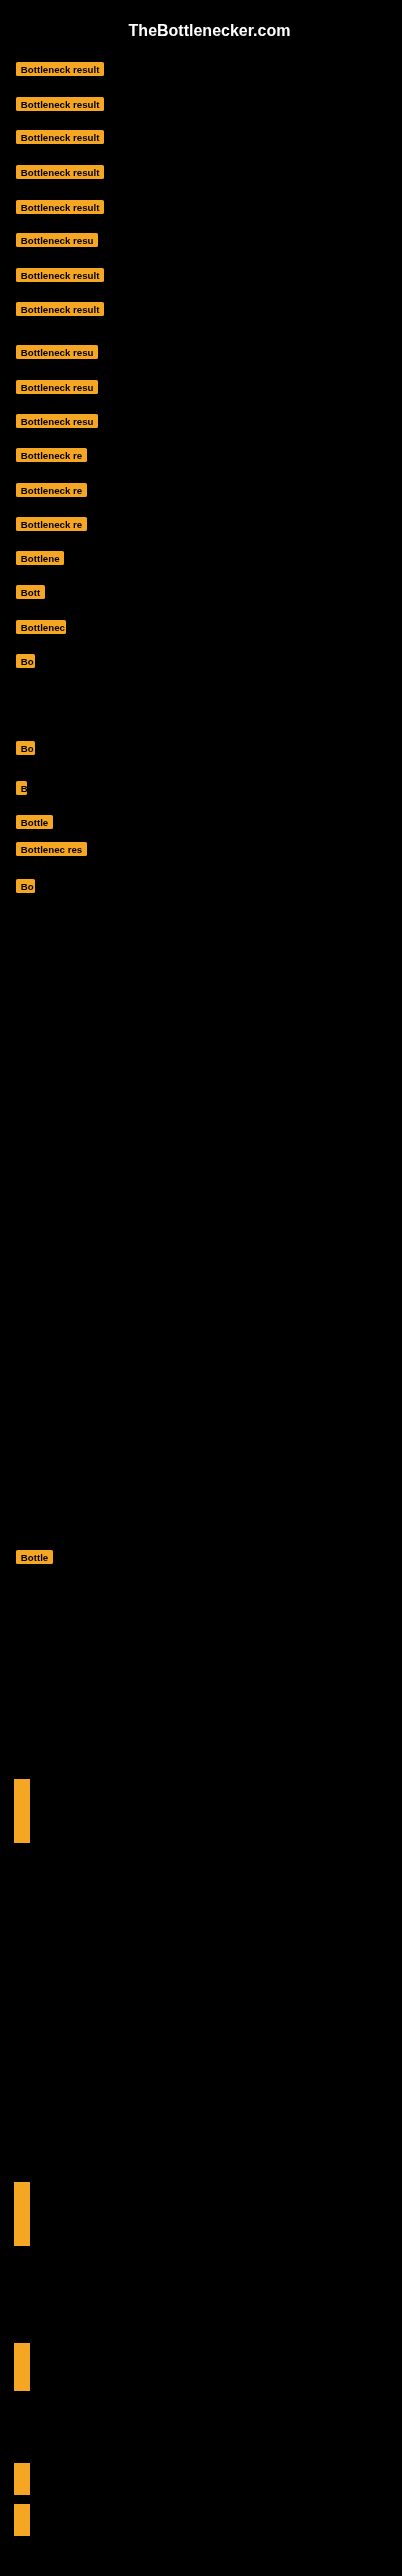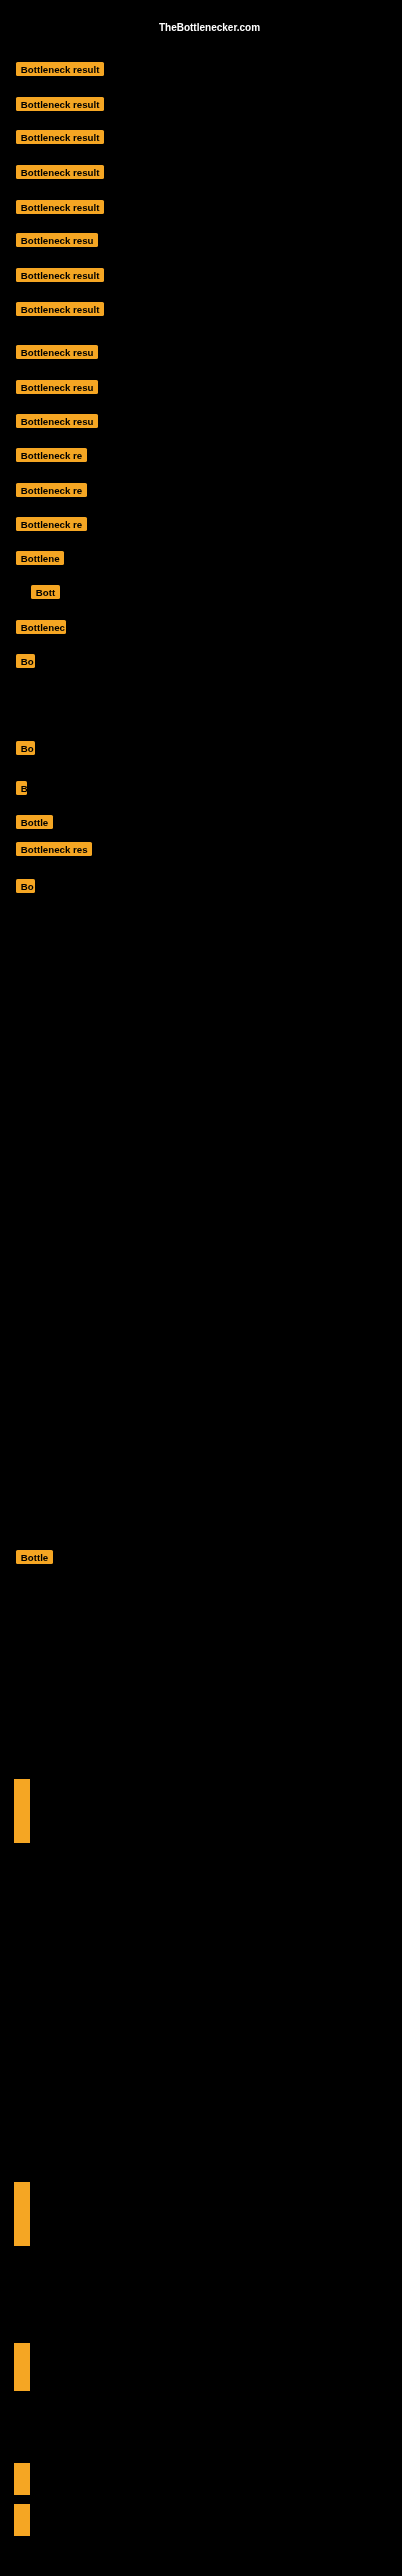--- a/index.html
+++ b/index.html
@@ -6,21 +6,21 @@
     body {
       background-color: #000;
       width: 403px;
       min-height: 2576px;
       font-family: Arial, sans-serif;
       position: relative;
       overflow-x: hidden;
     }
     .site-title {
       color: #fff;
-      font-size: 10px;
+      font-size: 16px;
       text-align: center;
       padding: 6.4px 0 3.2px 0;
       font-weight: bold;
     }
     .badge {
       display: inline-block;
       background-color: #f5a623;
       color: #000;
       font-size: 9.7px;
       font-weight: bold;
@@ -53,27 +53,27 @@
 <div class="badge-row" style="top: 217px; left: 0px;"><span class="badge" style="max-width: 82px;">Bottleneck resu</span></div>
 <div class="badge-row" style="top: 252px; left: 0px;"><span class="badge" style="max-width: 90px;">Bottleneck result</span></div>
 <div class="badge-row" style="top: 286px; left: 0px;"><span class="badge" style="max-width: 90px;">Bottleneck result</span></div>
 <div class="badge-row" style="top: 329px; left: 0px;"><span class="badge" style="max-width: 82px;">Bottleneck resu</span></div>
 <div class="badge-row" style="top: 364px; left: 0px;"><span class="badge" style="max-width: 82px;">Bottleneck resu</span></div>
 <div class="badge-row" style="top: 398px; left: 0px;"><span class="badge" style="max-width: 82px;">Bottleneck resu</span></div>
 <div class="badge-row" style="top: 432px; left: 0px;"><span class="badge" style="max-width: 72px;">Bottleneck re</span></div>
 <div class="badge-row" style="top: 467px; left: 0px;"><span class="badge" style="max-width: 72px;">Bottleneck re</span></div>
 <div class="badge-row" style="top: 501px; left: 0px;"><span class="badge" style="max-width: 72px;">Bottleneck re</span></div>
 <div class="badge-row" style="top: 535px; left: 0px;"><span class="badge" style="max-width: 58px;">Bottlene</span></div>
-<div class="badge-row" style="top: 569px; left: 0px; margin-left: 15px;"><span class="badge" style="max-width: 34px;">Bott</span></div>
+<div class="badge-row" style="top: 569px; left: 0px;"><span class="badge" style="max-width: 34px;">Bott</span></div>
 <div class="badge-row" style="top: 604px; left: 0px;"><span class="badge" style="max-width: 50px;">Bottlenec</span></div>
 <div class="badge-row" style="top: 638px; left: 0px;"><span class="badge" style="max-width: 19.3px;">Bo</span></div>
 <div class="badge-row" style="top: 725px; left: 0px;"><span class="badge" style="max-width: 19.3px;">Bo</span></div>
 <div class="badge-row" style="top: 765px; left: 0px;"><span class="badge" style="max-width: 11.3px;">B</span></div>
 <div class="badge-row" style="top: 799px; left: 0px;"><span class="badge" style="max-width: 39px;">Bottle</span></div>
-<div class="badge-row" style="top: 826px; left: 0px;"><span class="badge" style="max-width: 79px;">Bottleneck res</span></div>
+<div class="badge-row" style="top: 826px; left: 0px;"><span class="badge" style="max-width: 79px;">Bottlenec res</span></div>
 <div class="badge-row" style="top: 863px; left: 0px;"><span class="badge" style="max-width: 19.3px;">Bo</span></div>
 <div class="badge-row" style="top: 1534px; left: 0px;"><span class="badge" style="max-width: 39px;">Bottle</span></div>
 <div class="vertical-line" style="top: 1771px; height: 64px;"></div>
 <div class="vertical-line" style="top: 2174px; height: 64px;"></div>
 <div class="vertical-line" style="top: 2335px; height: 48px;"></div>
 <div class="vertical-line" style="top: 2455px; height: 32px;"></div>
 <div class="vertical-line" style="top: 2496px; height: 32px;"></div>
 
 
 </body></html>

